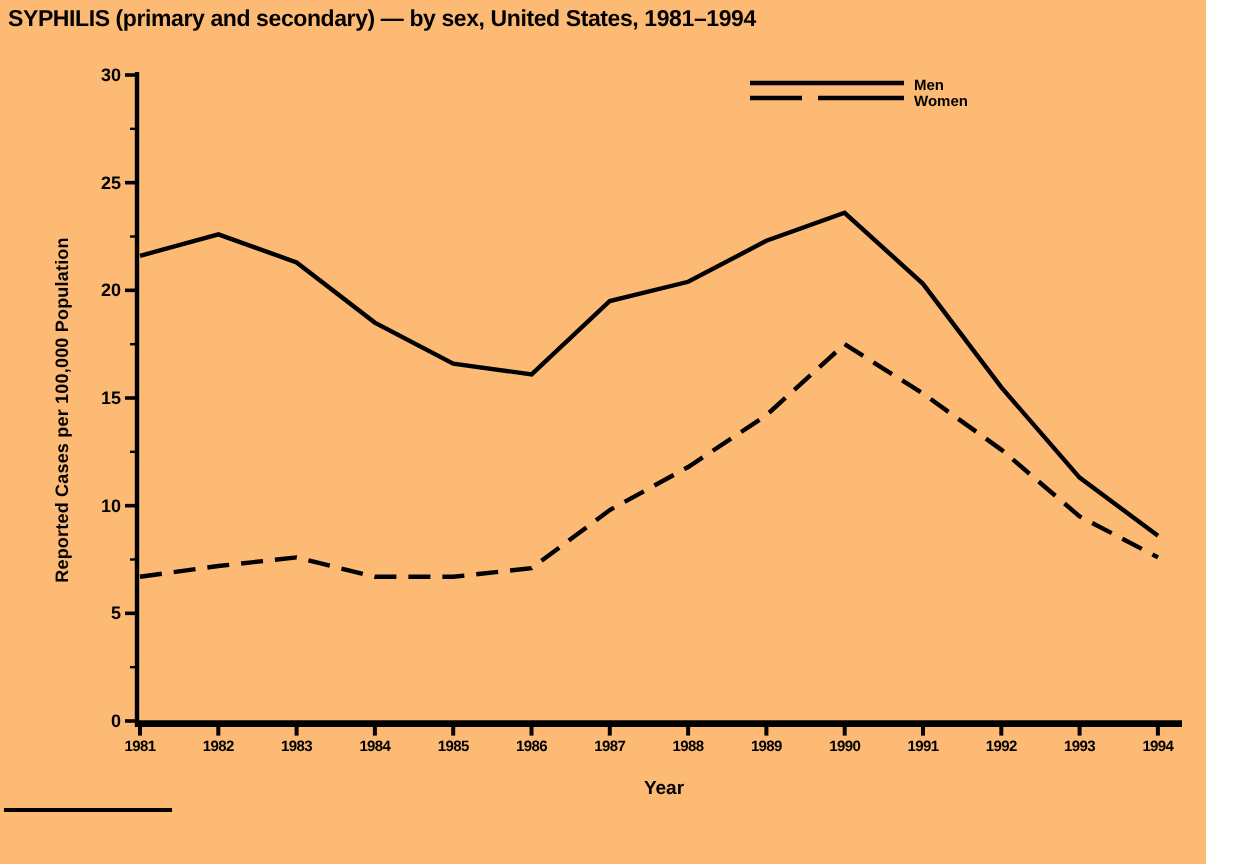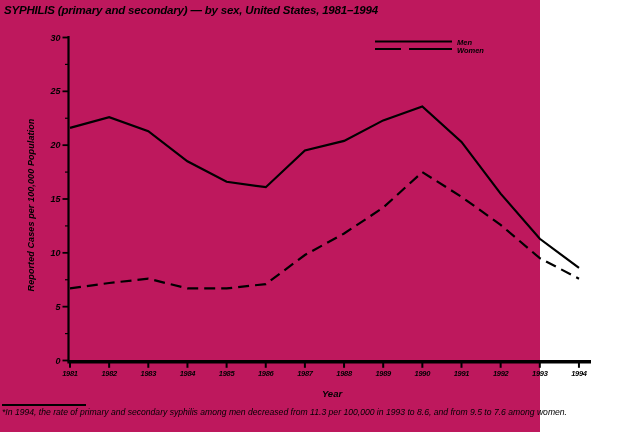--- a/index.html
+++ b/index.html
@@ -6,24 +6,23 @@
     margin: 0;
     padding: 0;
     background: #ffffff;
     width: 625px;
     height: 432px;
     overflow: hidden;
     font-family: "Liberation Sans", sans-serif;
   }
   .stage {
     position: relative;
-    width: 540px;
+    width: 603px;
     height: 432px;
-    background: #be185d;
-    font-style: italic;
+    background: #fdba74;
   }
   .chart-title {
     position: absolute;
     left: 4px;
     top: 4px;
     font-size: 11.5px;
     font-weight: bold;
     color: #000;
     letter-spacing: -0.2px;
     white-space: nowrap;
@@ -142,15 +141,14 @@
       <line x1="375" y1="49" x2="452" y2="49" stroke="#000" stroke-width="2.2" stroke-dasharray="26 8 43"></line>
       <text class="legend-label" x="457" y="45">Men</text>
       <text class="legend-label" x="457" y="53">Women</text>
     </g>
     <text class="axis-title" x="332" y="397" text-anchor="middle">Year</text>
   </svg>
 
   <div class="ylabel">Reported Cases per 100,000 Population</div>
 
   <div class="footnote-rule"></div>
-  <div class="footnote"><span>*</span><span>In 1994, the rate of primary and secondary syphilis among men decreased from 11.3 per 100,000 in 1993 to 8.6, and from 9.5 to 7.6 among women.</span></div>
 
 </div>
 
 </body></html>

